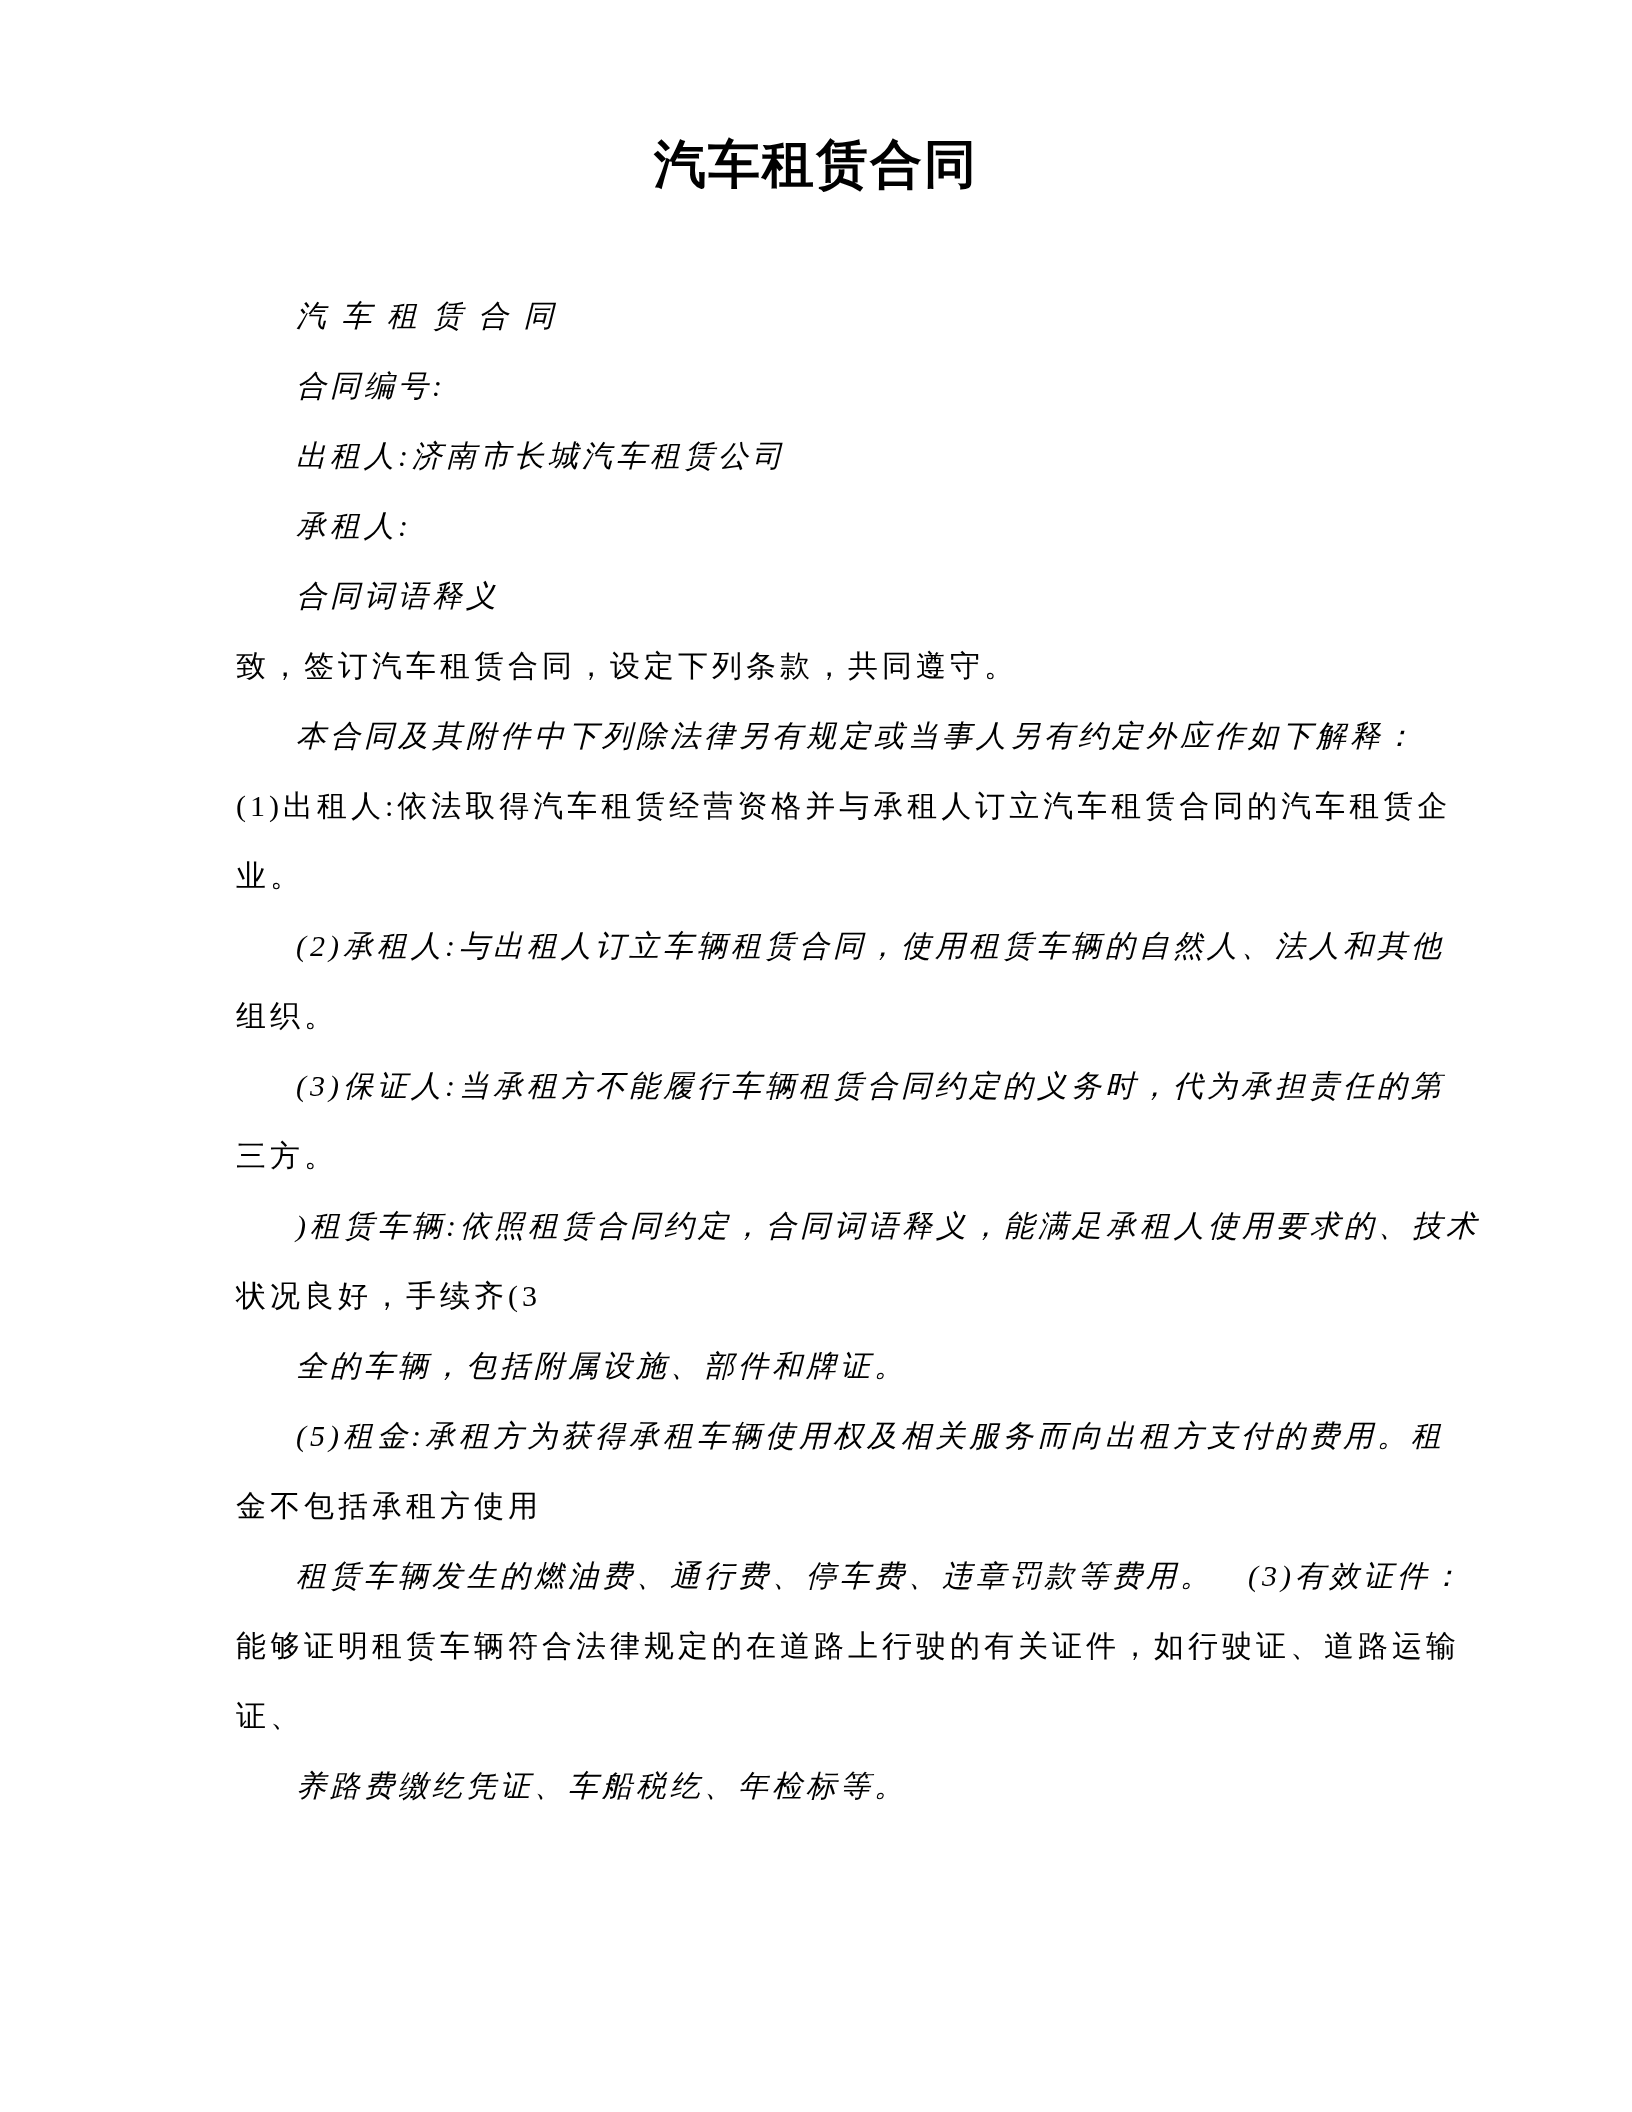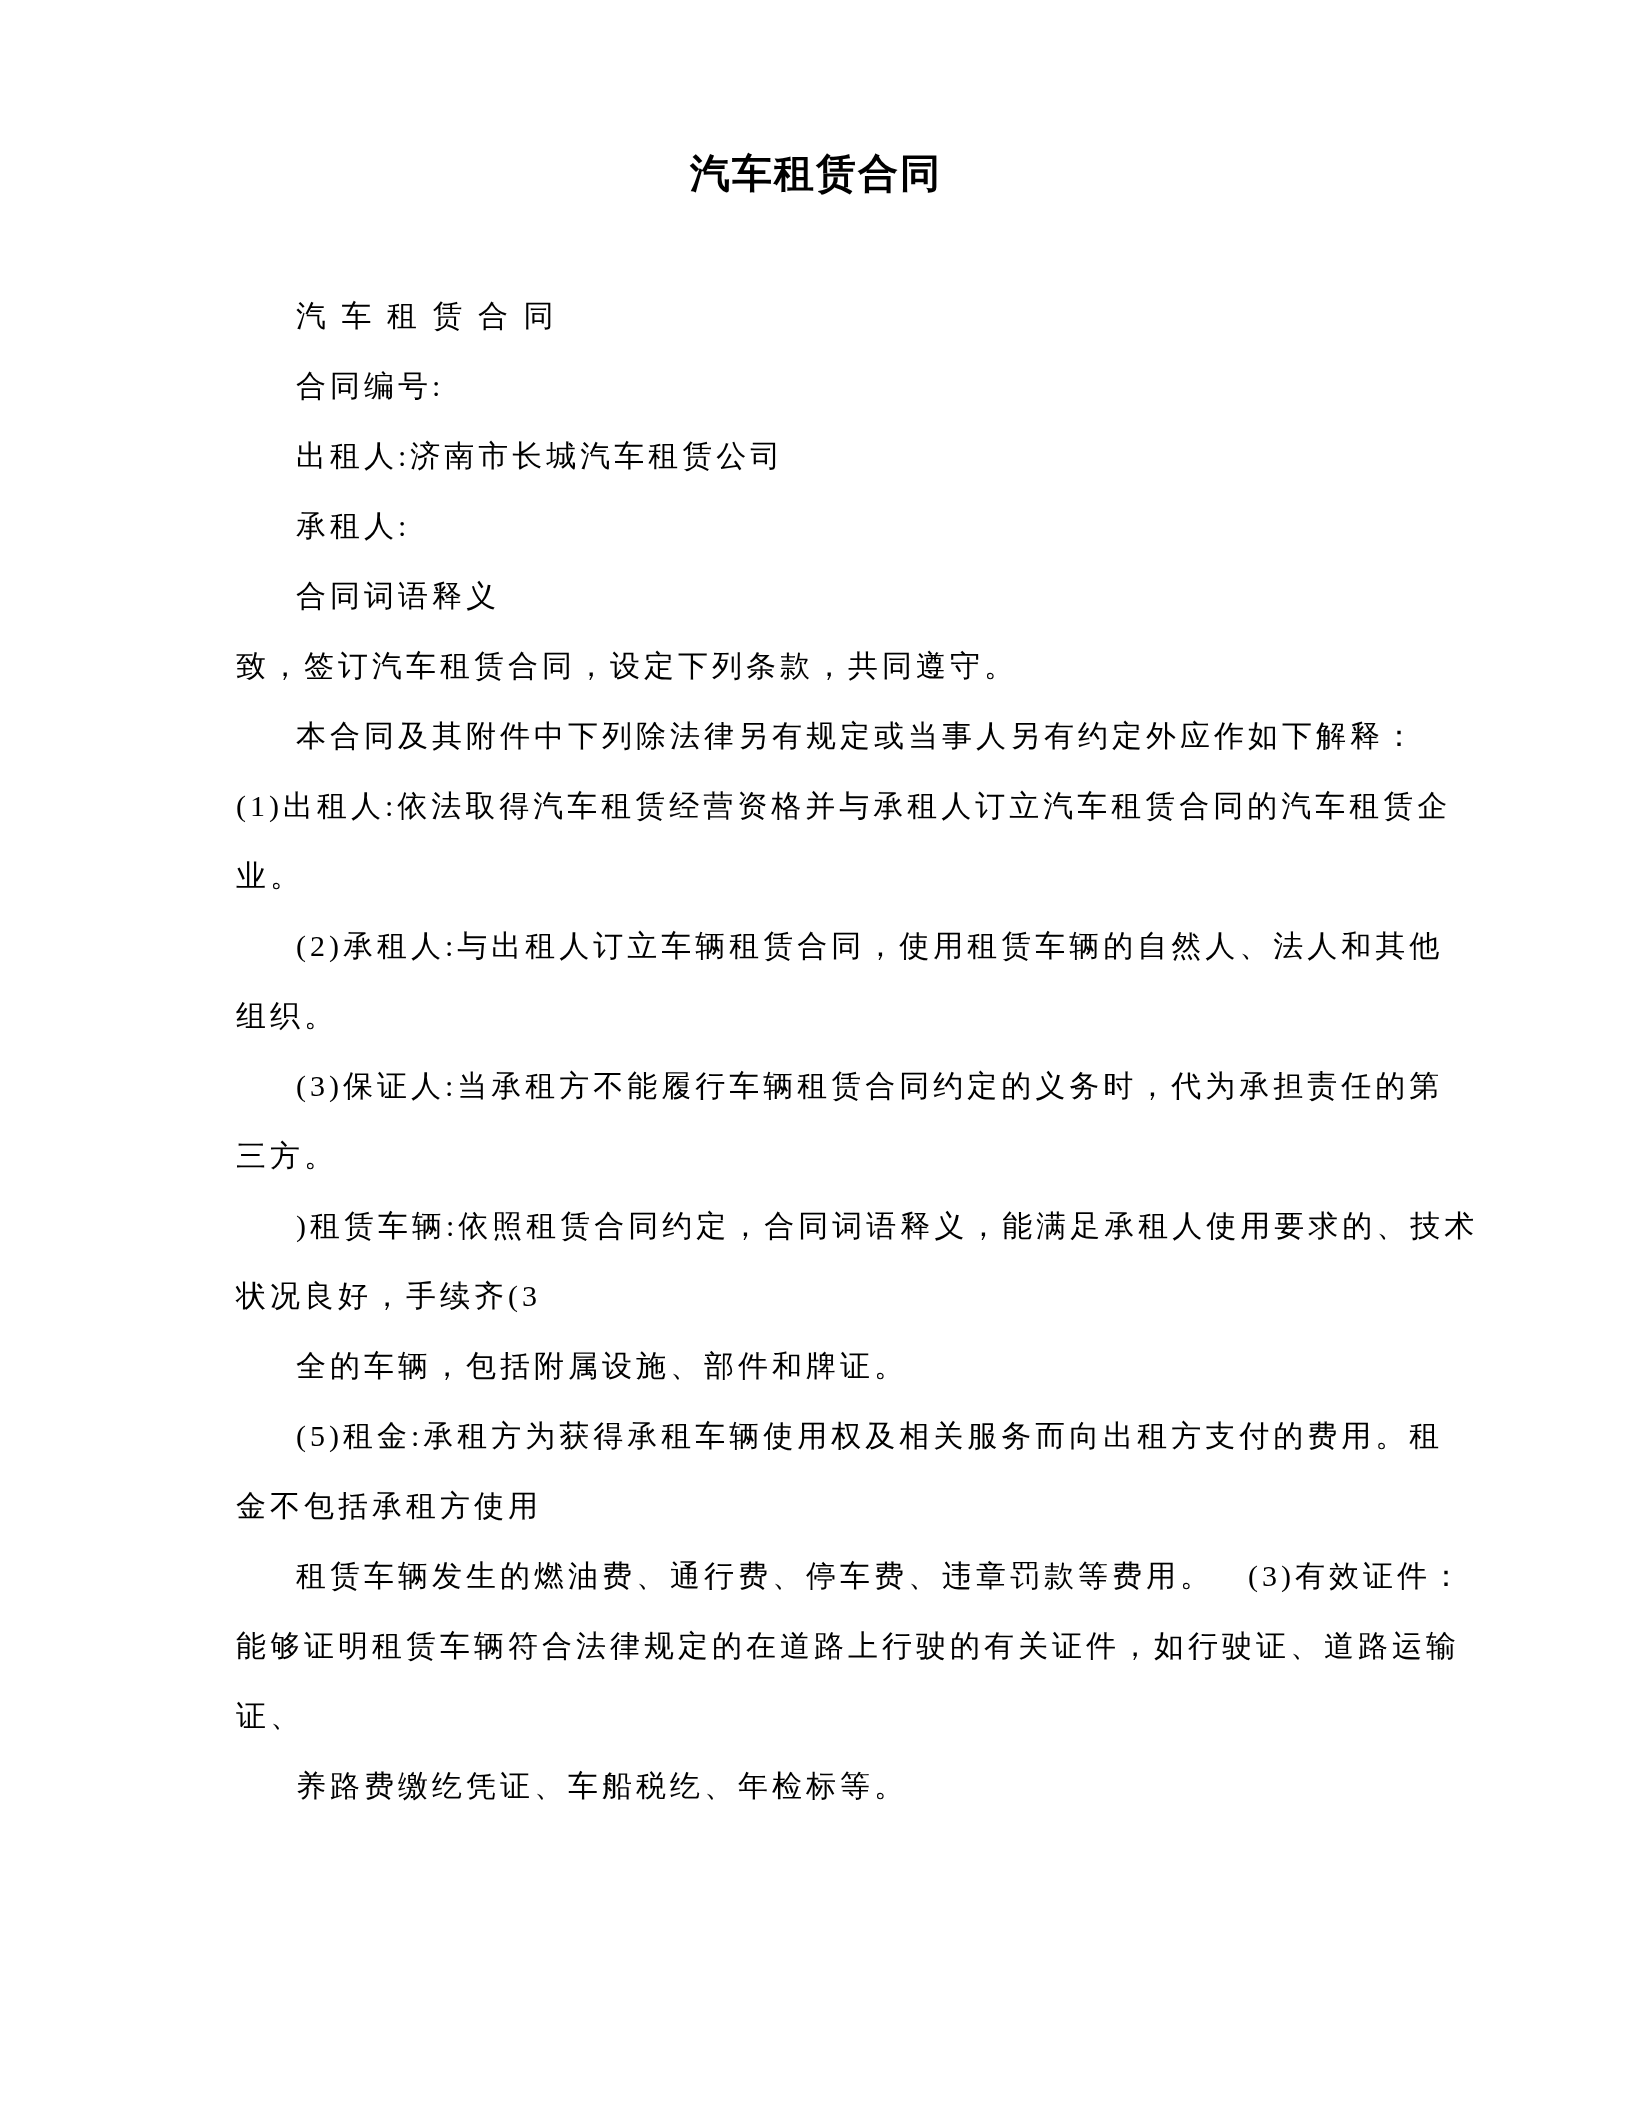--- a/index.html
+++ b/index.html
@@ -8,25 +8,25 @@
     position: relative;
     width: 1632px;
     height: 2112px;
     background: #ffffff;
     overflow: hidden;
     font-family: "Liberation Serif", "DejaVu Serif", serif;
     color: #000000;
   }
   .title {
     position: absolute;
-    top: 146px;
+    top: 137px;
     left: 0;
     width: 100%;
     text-align: center;
-    font-size: 40px;
+    font-size: 52px;
     font-weight: bold;
     letter-spacing: 2px;
     line-height: 56px;
     color: #000000;
   }
   .doc {
     position: absolute;
     left: 236px;
     top: 281px;
     width: 1240px;
@@ -34,20 +34,21 @@
     color: #000000;
   }
   .line {
     height: 70px;
     line-height: 70px;
     letter-spacing: 4px;
     white-space: pre;
   }
   .line.indent {
     padding-left: 60px;
+    font-style: italic;
   }
 </style>
 </head>
 <body>
 
 <div class="page">
   <div class="title">汽车租赁合同</div>
   <div class="doc" id="doc-body">
       <div class="line indent">汽 车 租 赁 合 同</div>
       <div class="line indent">合同编号:</div>

